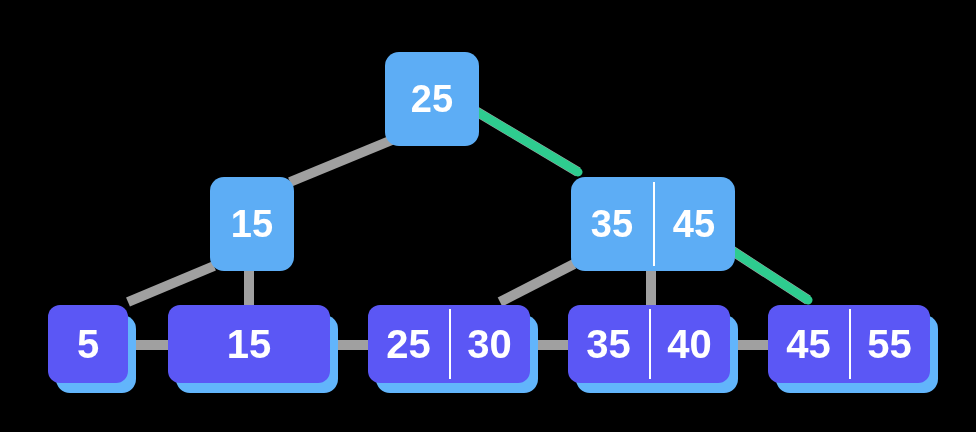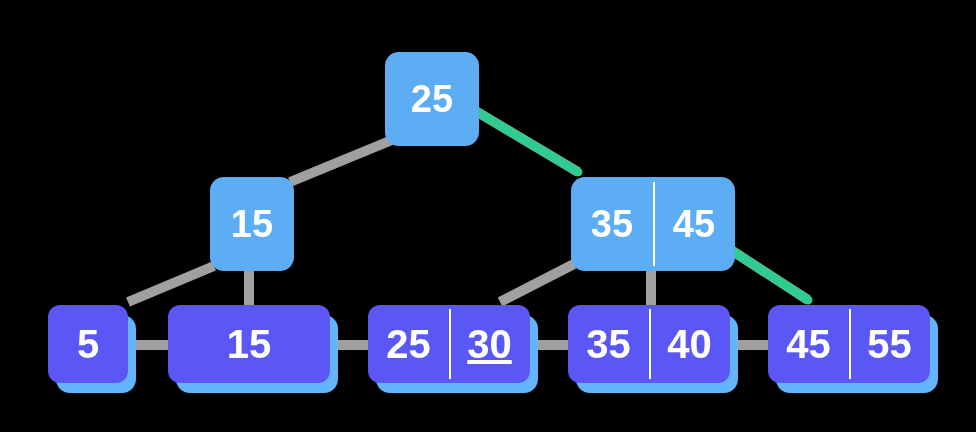--- a/index.html
+++ b/index.html
@@ -140,21 +140,21 @@
       <div class="leaf-wrap" style="left: 168px; top: 305px; width: 162px; height: 78px;">
         <div class="leaf-back"></div>
         <div class="leaf-front">
           <div class="cell" style="flex: 1 1 0px;">15</div>
         </div>
       </div>
       <div class="leaf-wrap" style="left: 368px; top: 305px; width: 162px; height: 78px;">
         <div class="leaf-back"></div>
         <div class="leaf-front">
           <div class="cell" style="flex: 1 1 0px;">25</div>
-          <div class="cell" style="flex: 1 1 0px; text-decoration: underline;">30</div>
+          <div class="cell" style="flex: 1 1 0px;">30</div>
         </div>
       </div>
       <div class="leaf-wrap" style="left: 568px; top: 305px; width: 162px; height: 78px;">
         <div class="leaf-back"></div>
         <div class="leaf-front">
           <div class="cell" style="flex: 1 1 0px;">35</div>
           <div class="cell" style="flex: 1 1 0px;">40</div>
         </div>
       </div>
       <div class="leaf-wrap" style="left: 768px; top: 305px; width: 162px; height: 78px;">

